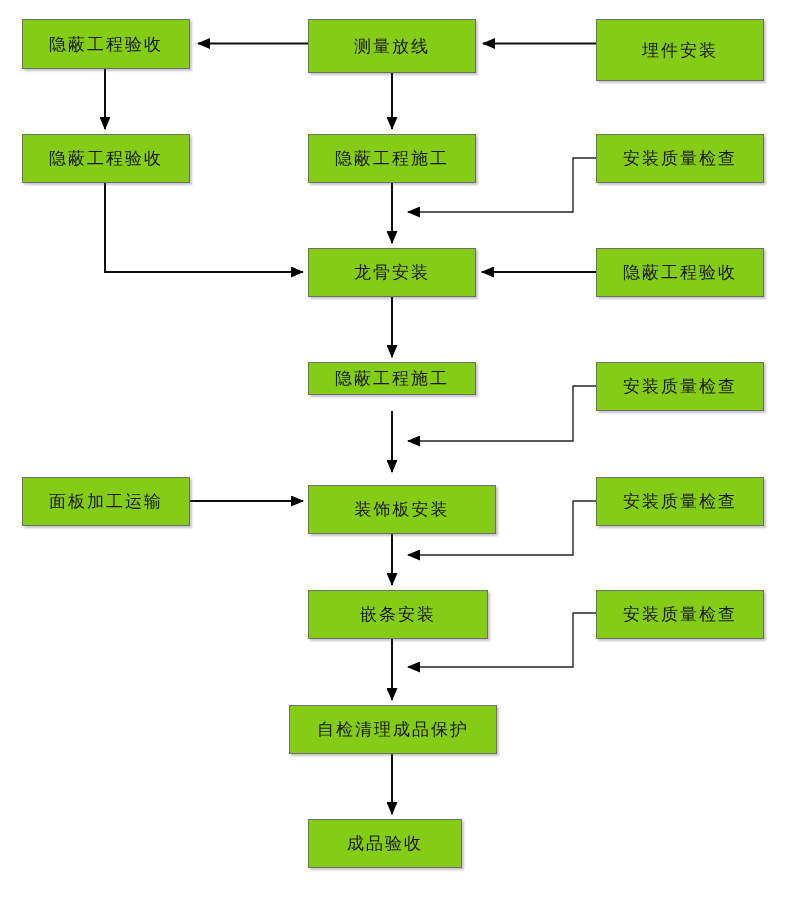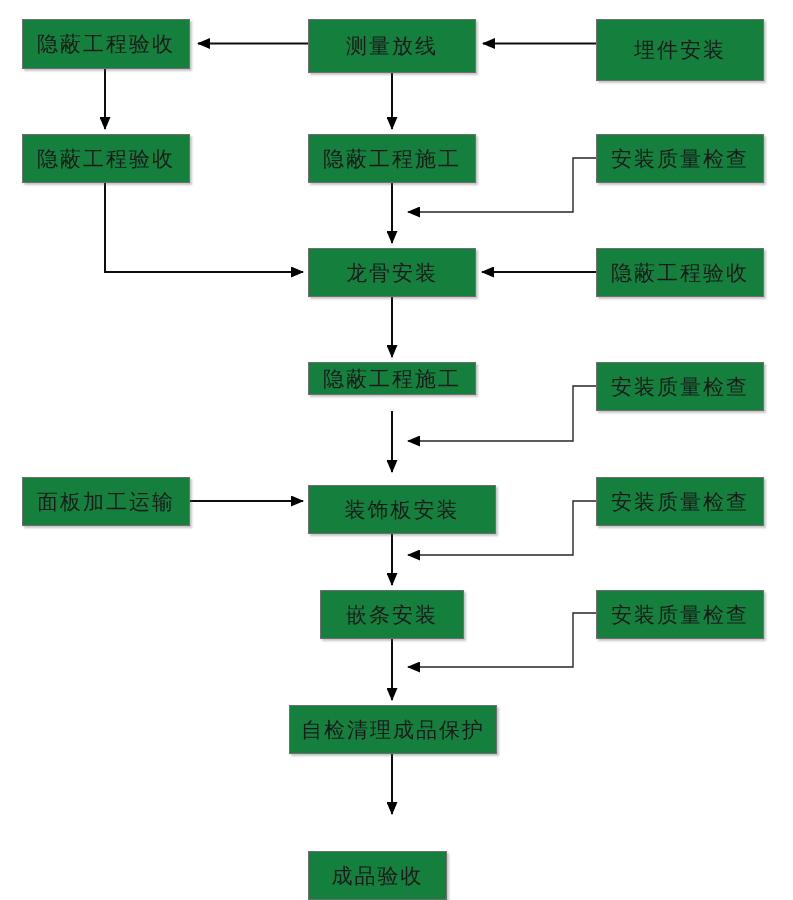--- a/index.html
+++ b/index.html
@@ -12,27 +12,27 @@
     overflow: hidden;
   }
   .connectors {
     position: absolute;
     left: 0; top: 0;
     width: 793px; height: 900px;
   }
   .node {
     position: absolute;
     box-sizing: border-box;
-    background: #15803d;
+    background: #84cc16;
     border: 1px solid #6f6f6f;
     box-shadow: 1.5px 1.5px 2px rgba(90,90,90,0.35);
     display: flex;
     align-items: center;
     justify-content: center;
-    font-size: 21px;
+    font-size: 17px;
     letter-spacing: 2px;
     color: #1a1a1a;
     white-space: nowrap;
     text-align: right;
   }
 </style>
 </head>
 <body>
 
 <div class="canvas">
@@ -79,20 +79,20 @@
   <div class="node" style="left:308px; top:248px; width:168px; height:49px;">龙骨安装</div>
   <div class="node" style="left:596px; top:248px; width:168px; height:49px;">隐蔽工程验收</div>
 
   <div class="node" style="left:308px; top:362px; width:168px; height:33px;">隐蔽工程施工</div>
   <div class="node" style="left:596px; top:362px; width:168px; height:49px;">安装质量检查</div>
 
   <div class="node" style="left:22px;  top:477px; width:168px; height:49px;">面板加工运输</div>
   <div class="node" style="left:308px; top:477px; width:188px; height:49px;margin-top:8px;">装饰板安装</div>
   <div class="node" style="left:596px; top:477px; width:168px; height:49px;">安装质量检查</div>
 
-  <div class="node" style="left:320px; top:590px; width:144px; height:49px;">嵌条安装</div>
+  <div class="node" style="left:308px; top:590px; width:180px; height:49px;">嵌条安装</div>
   <div class="node" style="left:596px; top:590px; width:168px; height:49px;">安装质量检查</div>
 
   <div class="node" style="left:289px; top:705px; width:208px; height:49px;">自检清理成品保护</div>
 
-  <div class="node" style="left:308px; top:819px; width:139px; height:49px;margin-top:32px;">成品验收</div>
+  <div class="node" style="left:308px; top:819px; width:154px; height:49px;">成品验收</div>
 
 </div>
 
 </body></html>

